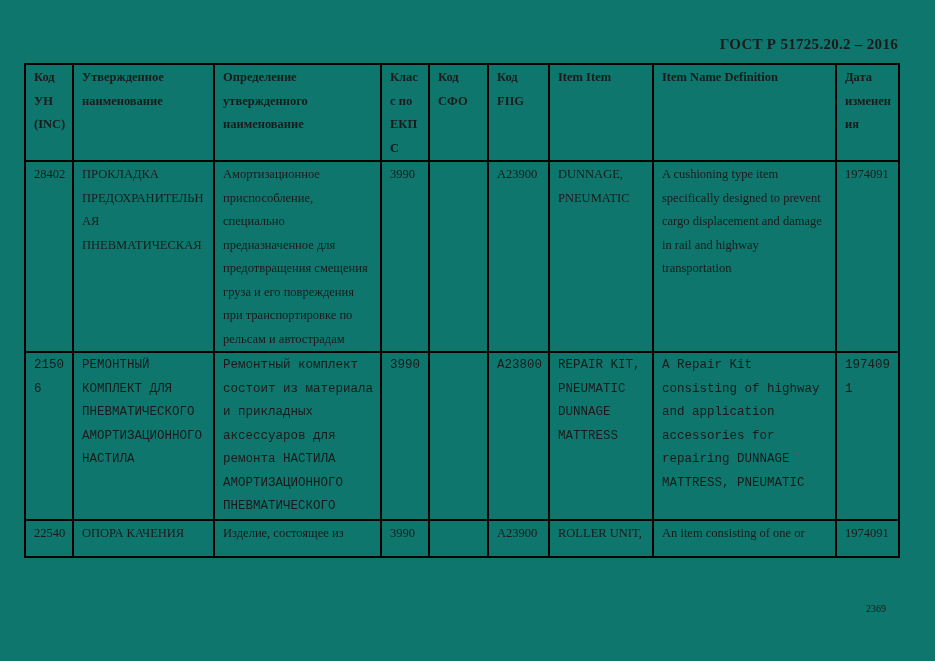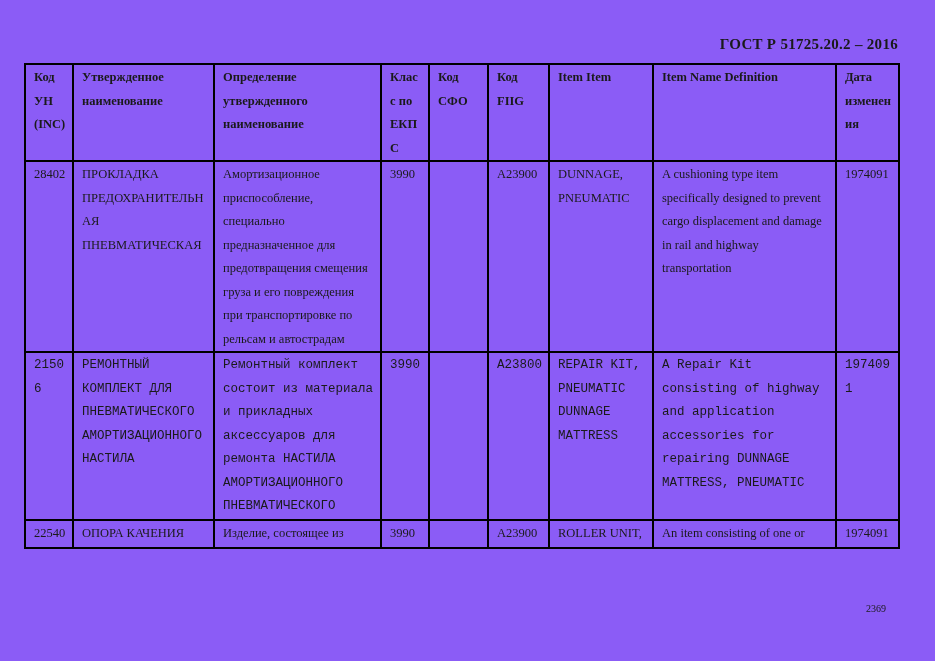--- a/index.html
+++ b/index.html
@@ -7,21 +7,21 @@
   body {
     font-family: "Liberation Serif", "DejaVu Serif", serif;
     color: #1a1a1a;
     position: relative;
     overflow: hidden;
   }
   .page {
     position: relative;
     width: 935px;
     height: 661px;
-    background: #8b5cf6;
+    background: #0f766e;
   }
   .doc-header {
     position: absolute;
     top: 36px;
     right: 37px;
     font-size: 15px;
     font-weight: bold;
     letter-spacing: 0.3px;
     white-space: nowrap;
   }
@@ -44,21 +44,21 @@
     padding: 1px 6px 0 8px;
     overflow-wrap: break-word;
     word-wrap: break-word;
     font-weight: normal;
   }
   table.catalog th { font-weight: bold; }
   tr.hdr   { height: 75px; }
   tr.r0    { height: 94px; }
   tr.r1    { height: 189px; }
   tr.r2    { height: 142px; font-family: Liberation Mono, monospace; }
-  tr.r3    { height: 28px; margin-left: 48px; }
+  tr.r3    { height: 37px; margin-left: 48px; }
   .page-number {
     position: absolute;
     top: 603px;
     right: 49px;
     font-size: 10px;
   }
 </style>
 </head>
 <body>
 

